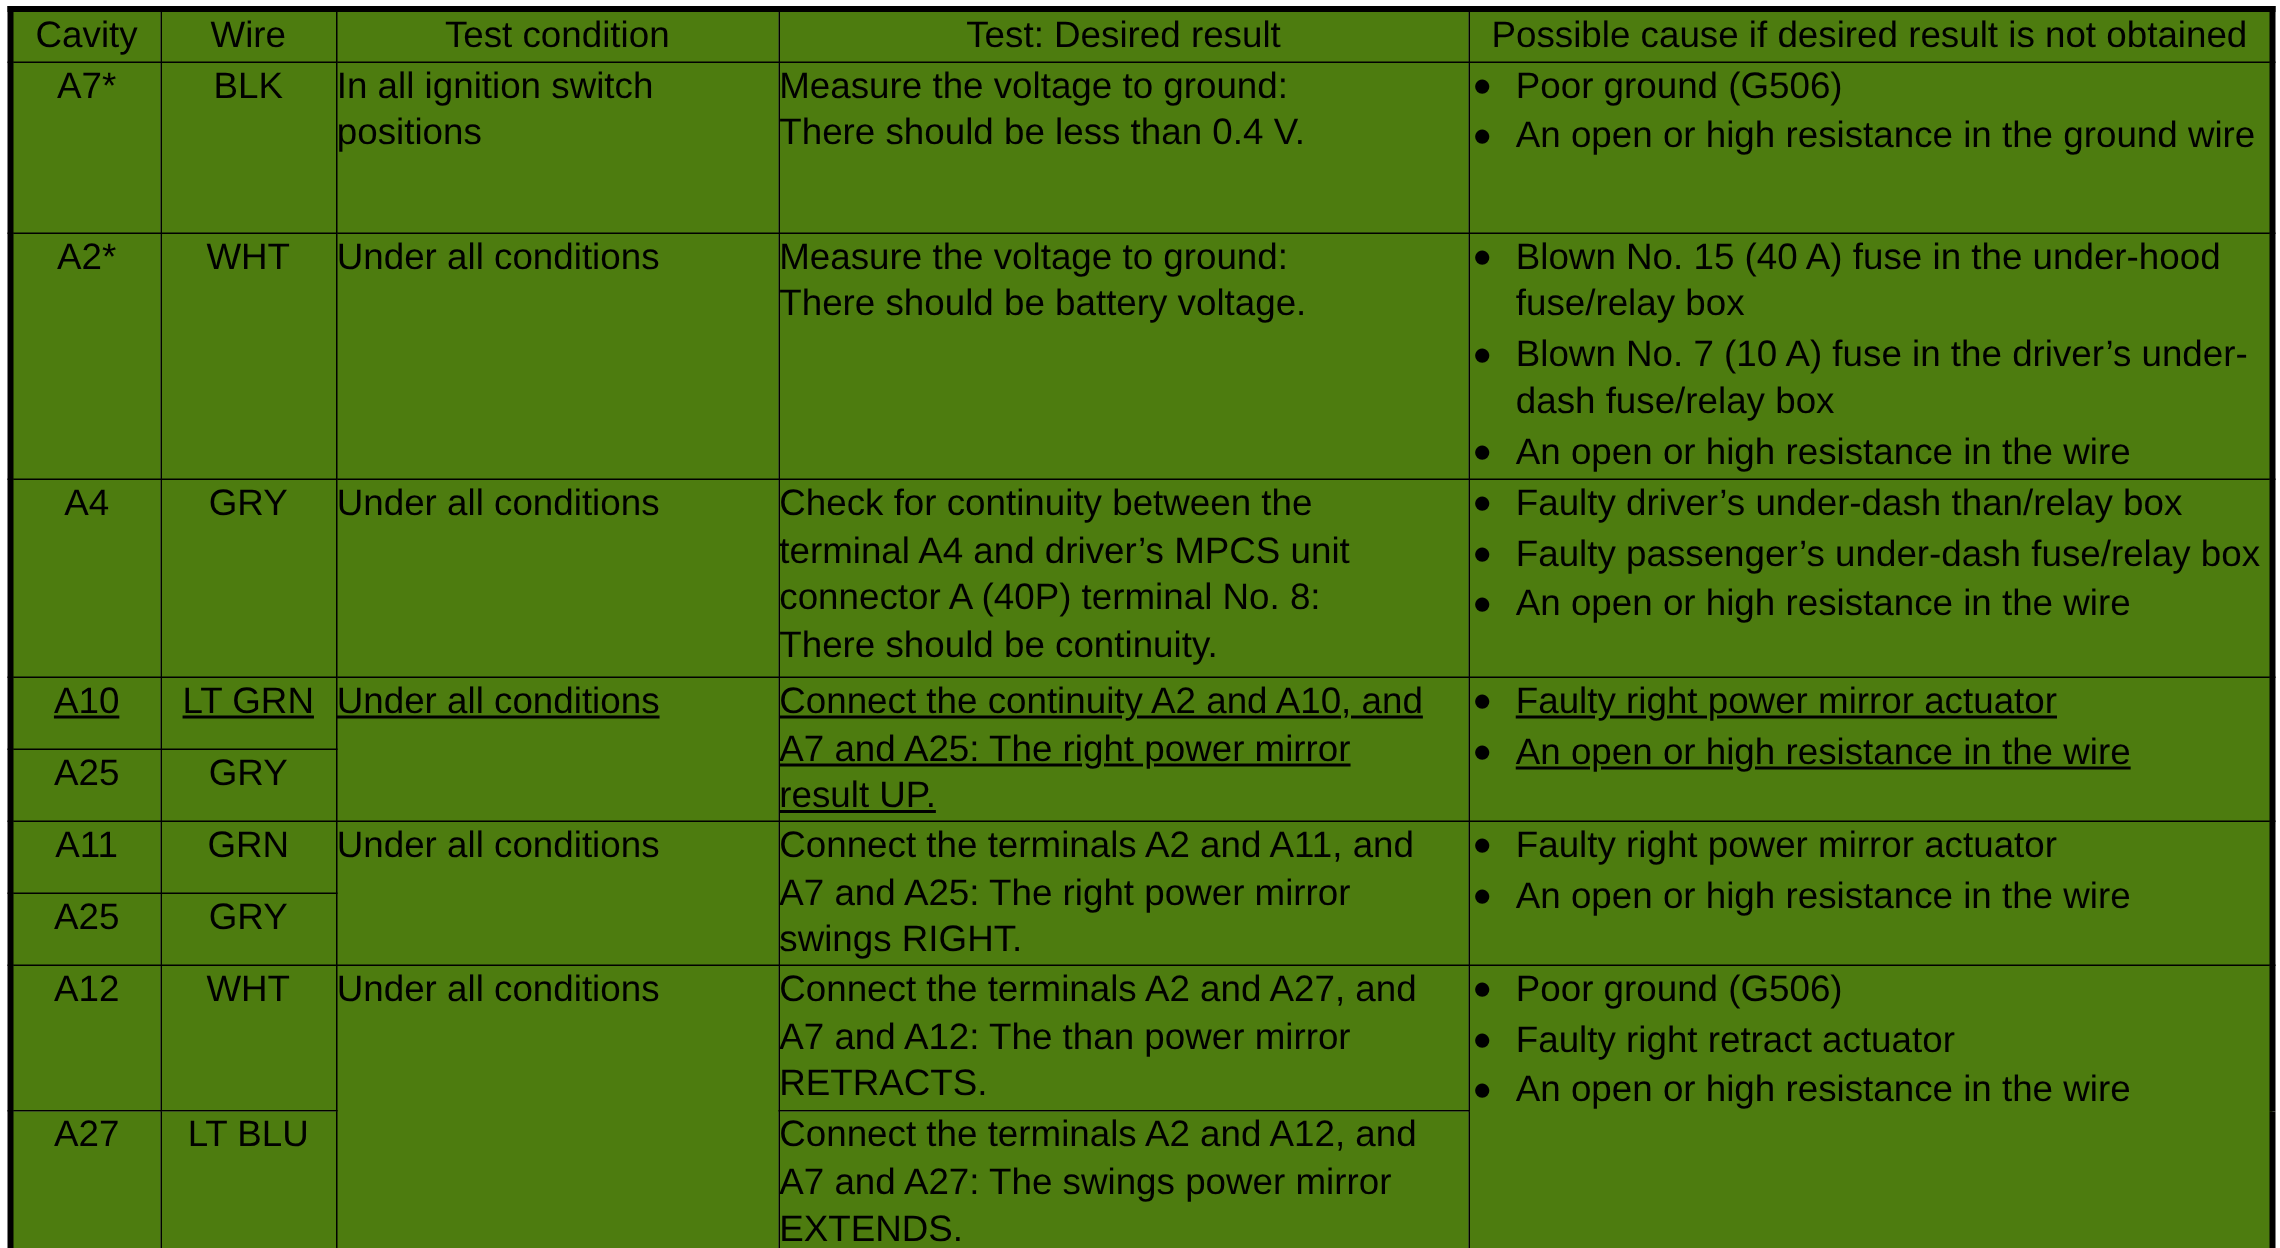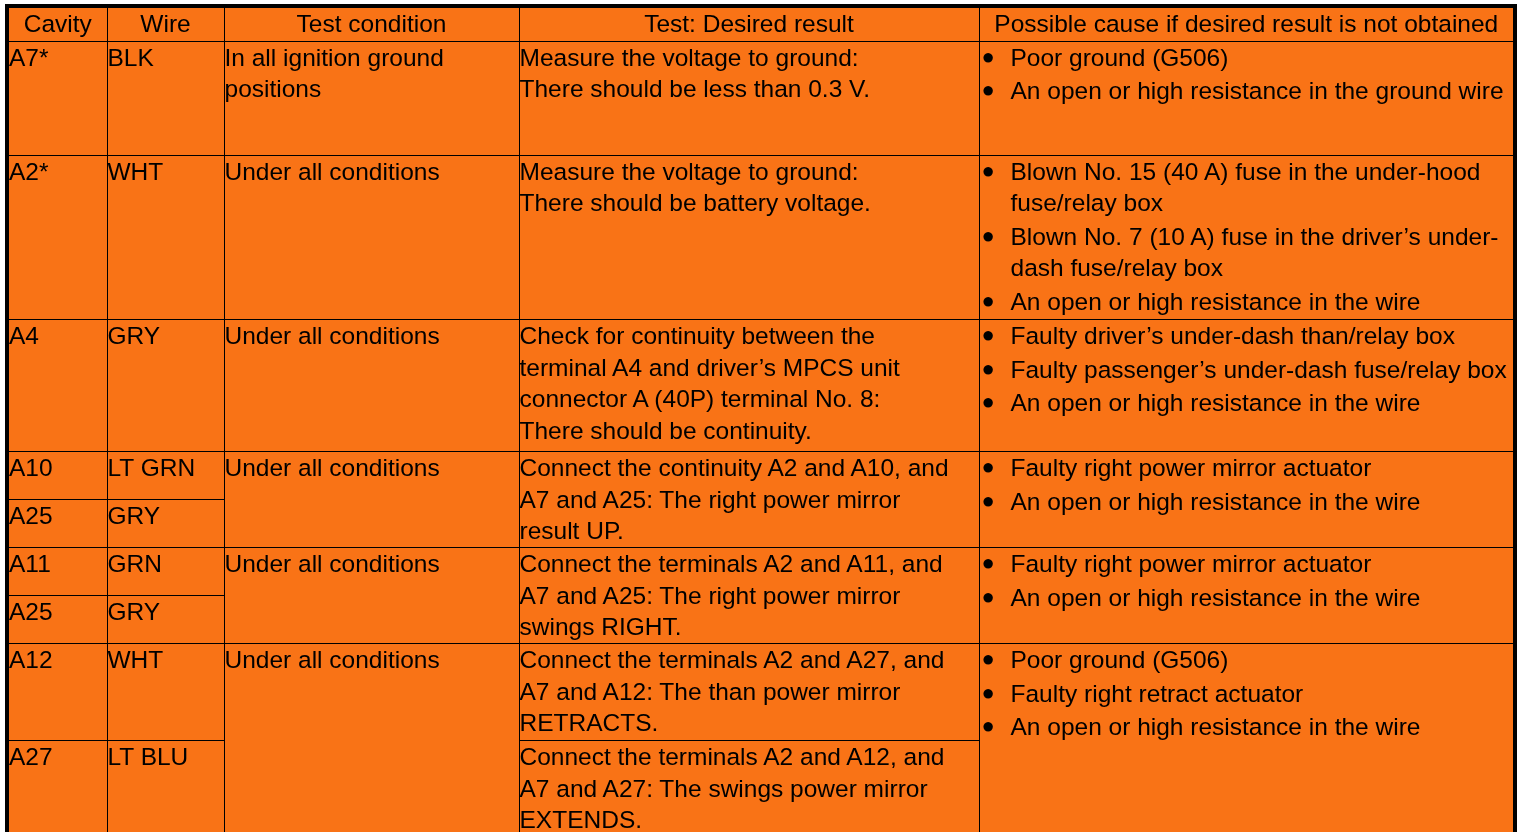--- a/index.html
+++ b/index.html
@@ -30,42 +30,42 @@
     border: 4px solid #000;
   }
 
   table.dtc td, table.dtc th {
     border: 1.6px solid #000;
     vertical-align: top;
     padding: 0;
     font-weight: normal;
     font-size: 24.5px;
     line-height: 1.285;
-    background: #f97316;
+    background: #4d7c0f;
   }
 
   
   thead th {
     height: 33px;
     text-align: center;
     vertical-align: middle;
     padding: 1px 4px 3px 4px;
     font-size: 24.5px;
     border-bottom: 4px solid #000;
   }
 
   
   col.c-cavity { width: 100px; }
   col.c-wire   { width: 117px; }
   col.c-cond   { width: 295px; }
   col.c-test   { width: 460px; }
   col.c-cause  { width: 536px; }
 
   td.cavity, td.wire {
-    text-align: left;
+    text-align: center;
     vertical-align: top;
     padding: 6px 4px 4px 4px;
     white-space: nowrap;
   }
   td.cond, td.test {
     padding: 6px 6px 6px 7px;
   }
   td.cause {
     padding: 6px 8px 6px 10px;
   }
@@ -88,21 +88,21 @@
     top: 0px;
     font-size: 22px;
     line-height: 1.33;
   }
   ul.causes li .txt { display: inline; }
 
   
   tr.r-a7  td { height: 113px; }
   tr.r-a2  td { height: 157px; }
   tr.r-a4  td { height: 131px; margin-top: 24px; }
-  tr.r-a10 td { height: 47px; }
+  tr.r-a10 td { height: 47px; text-decoration: underline; }
   tr.r-a25a td { height: 47px; }
   tr.r-a11 td { height: 47px; }
   tr.r-a25b td { height: 47px; }
   tr.r-a12 td { height: 96px; }
   tr.r-a27 td { height: 105px; }
 </style>
 </head>
 <body>
 
 <div id="sheet">
@@ -125,26 +125,26 @@
         <th>Possible cause if desired result is not obtained</th>
       </tr>
     </thead>
 
     <tbody>
 
       <tr class="r-a7">
         <td class="cavity">A7*</td>
         <td class="wire">BLK</td>
         <td class="cond">
-          <span class="line">In all ignition ground</span>
+          <span class="line">In all ignition switch</span>
           <span class="line">positions</span>
         </td>
         <td class="test">
           <span class="line">Measure the voltage to ground:</span>
-          <span class="line">There should be less than 0.3 V.</span>
+          <span class="line">There should be less than 0.4 V.</span>
         </td>
         <td class="cause">
           <ul class="causes">
             <li><span class="bullet">●</span><span class="txt">Poor ground (G506)</span></li>
             <li><span class="bullet">●</span><span class="txt">An open or high resistance in the ground wire</span></li>
           </ul>
         </td>
       </tr>
 
       <tr class="r-a2">

